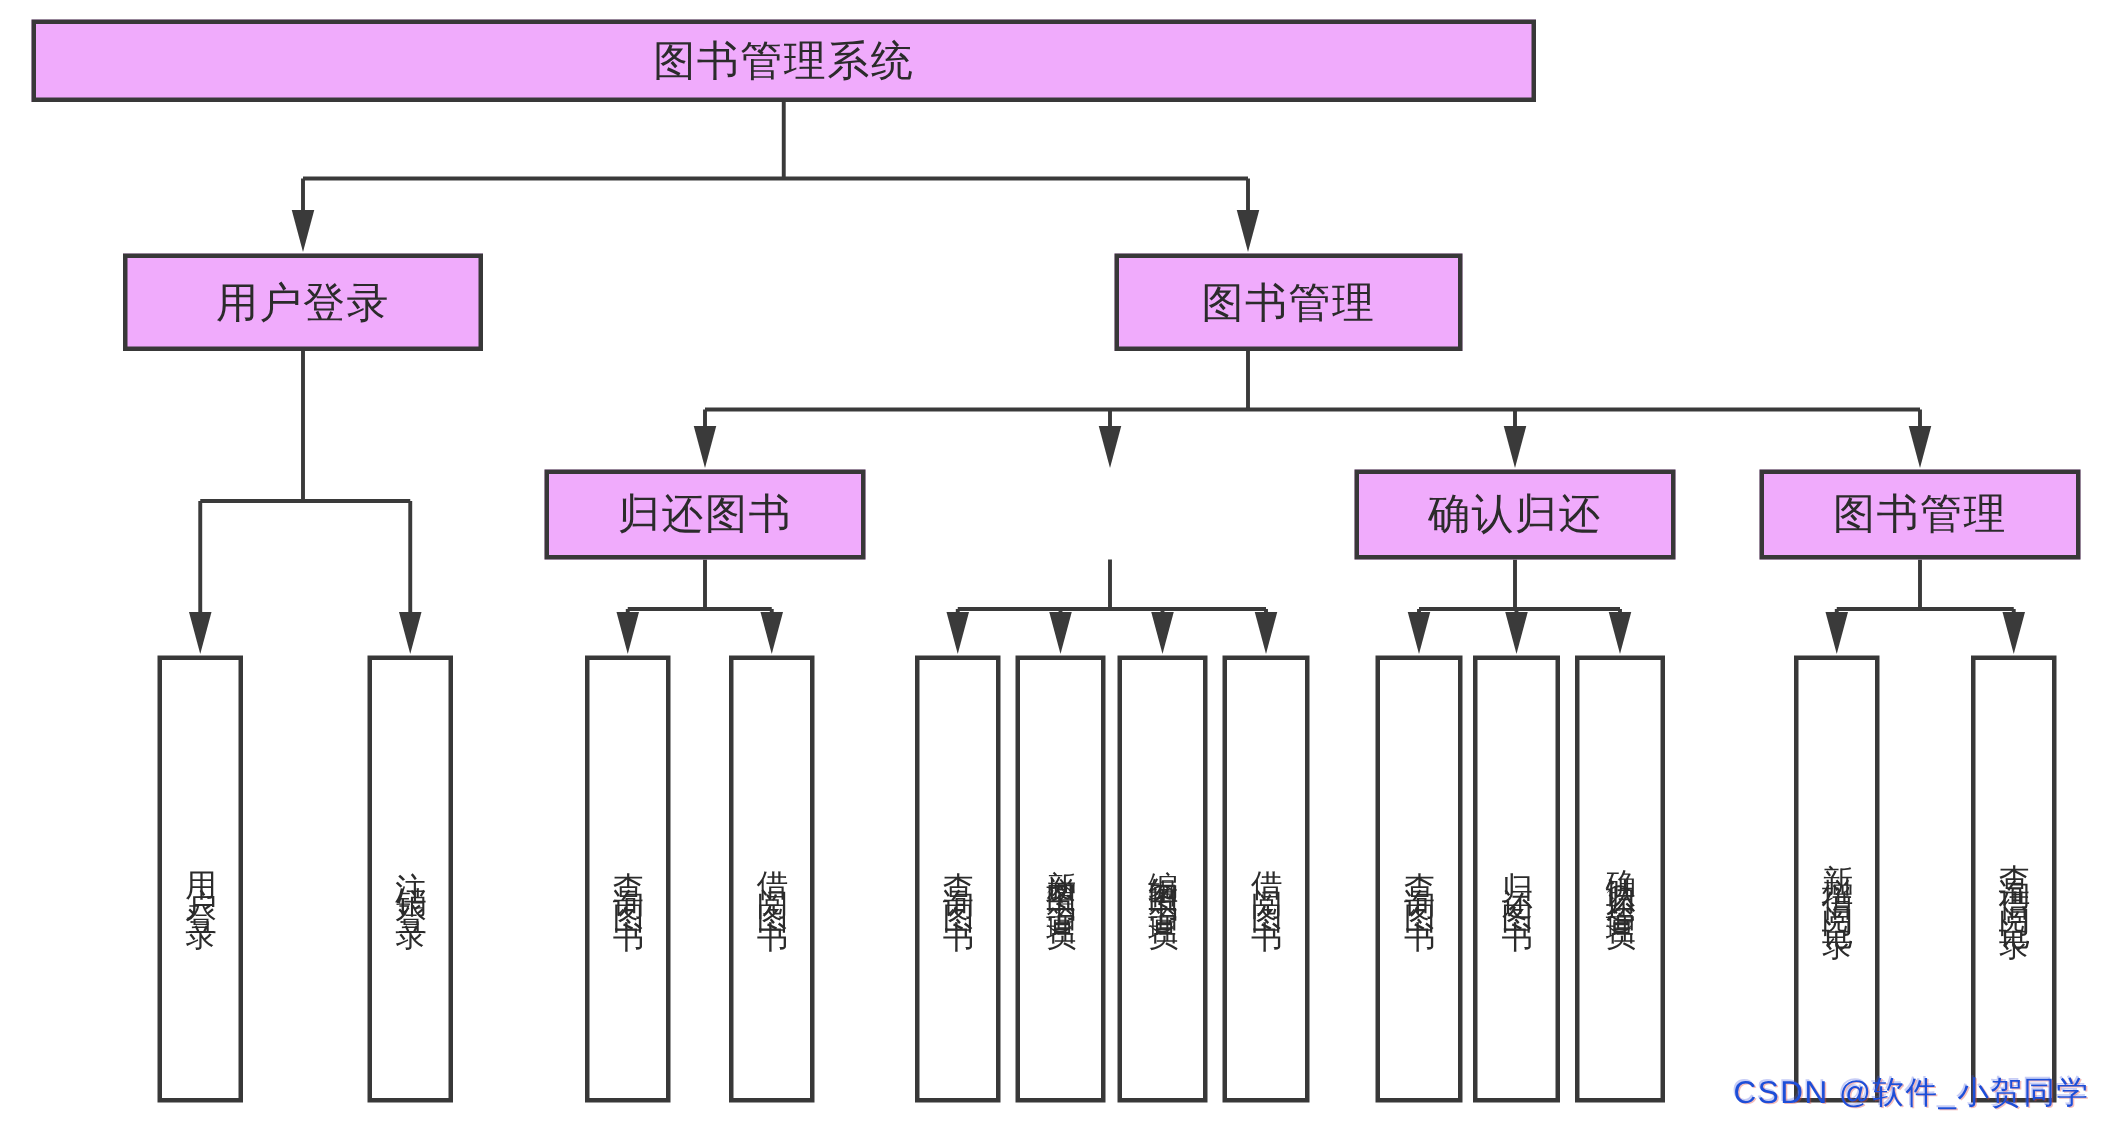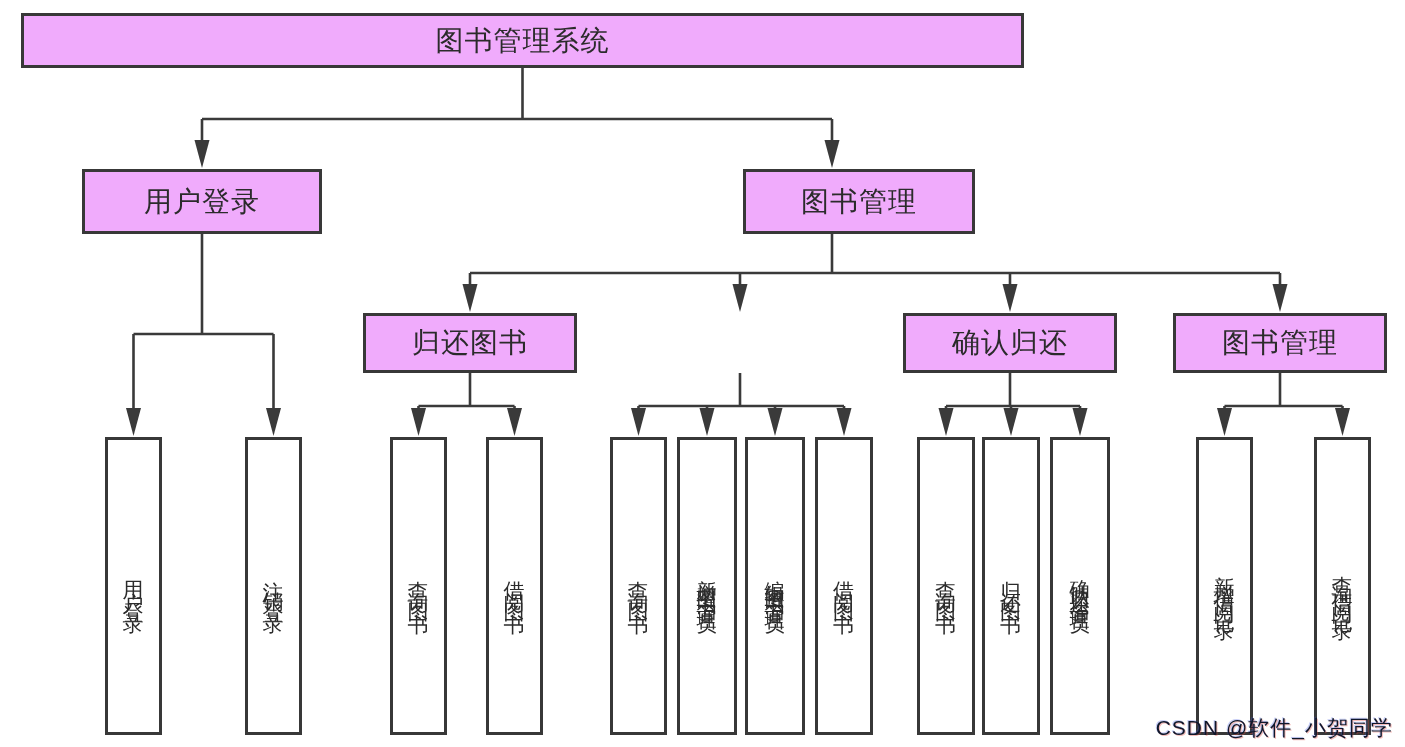--- a/index.html
+++ b/index.html
@@ -28,21 +28,21 @@
     writing-mode:vertical-rl;
     line-height:1;
     font-size:21px;color:#2b2b2b;
     letter-spacing:11px;
     white-space:nowrap;
   }
   .vbox.ls6 span{letter-spacing:9px;}
   .vbox.lslong span{letter-spacing:5px;font-size:20px;}
   #watermark{
     position:absolute;z-index:5;right:12px;bottom:5px;
-    font-size:21px;color:#0f172a;letter-spacing:1px;
+    font-size:21px;color:#1d4ed8;letter-spacing:1px;
     text-shadow:1px 1px 0 rgba(225,80,70,.38),-1px -1px 0 rgba(70,90,225,.30);
   }
 </style>
 </head>
 <body>
 
 <div id="canvas">
 
   <svg id="wires" width="1405" height="747" viewBox="0 0 1405 747">
     <path d="

